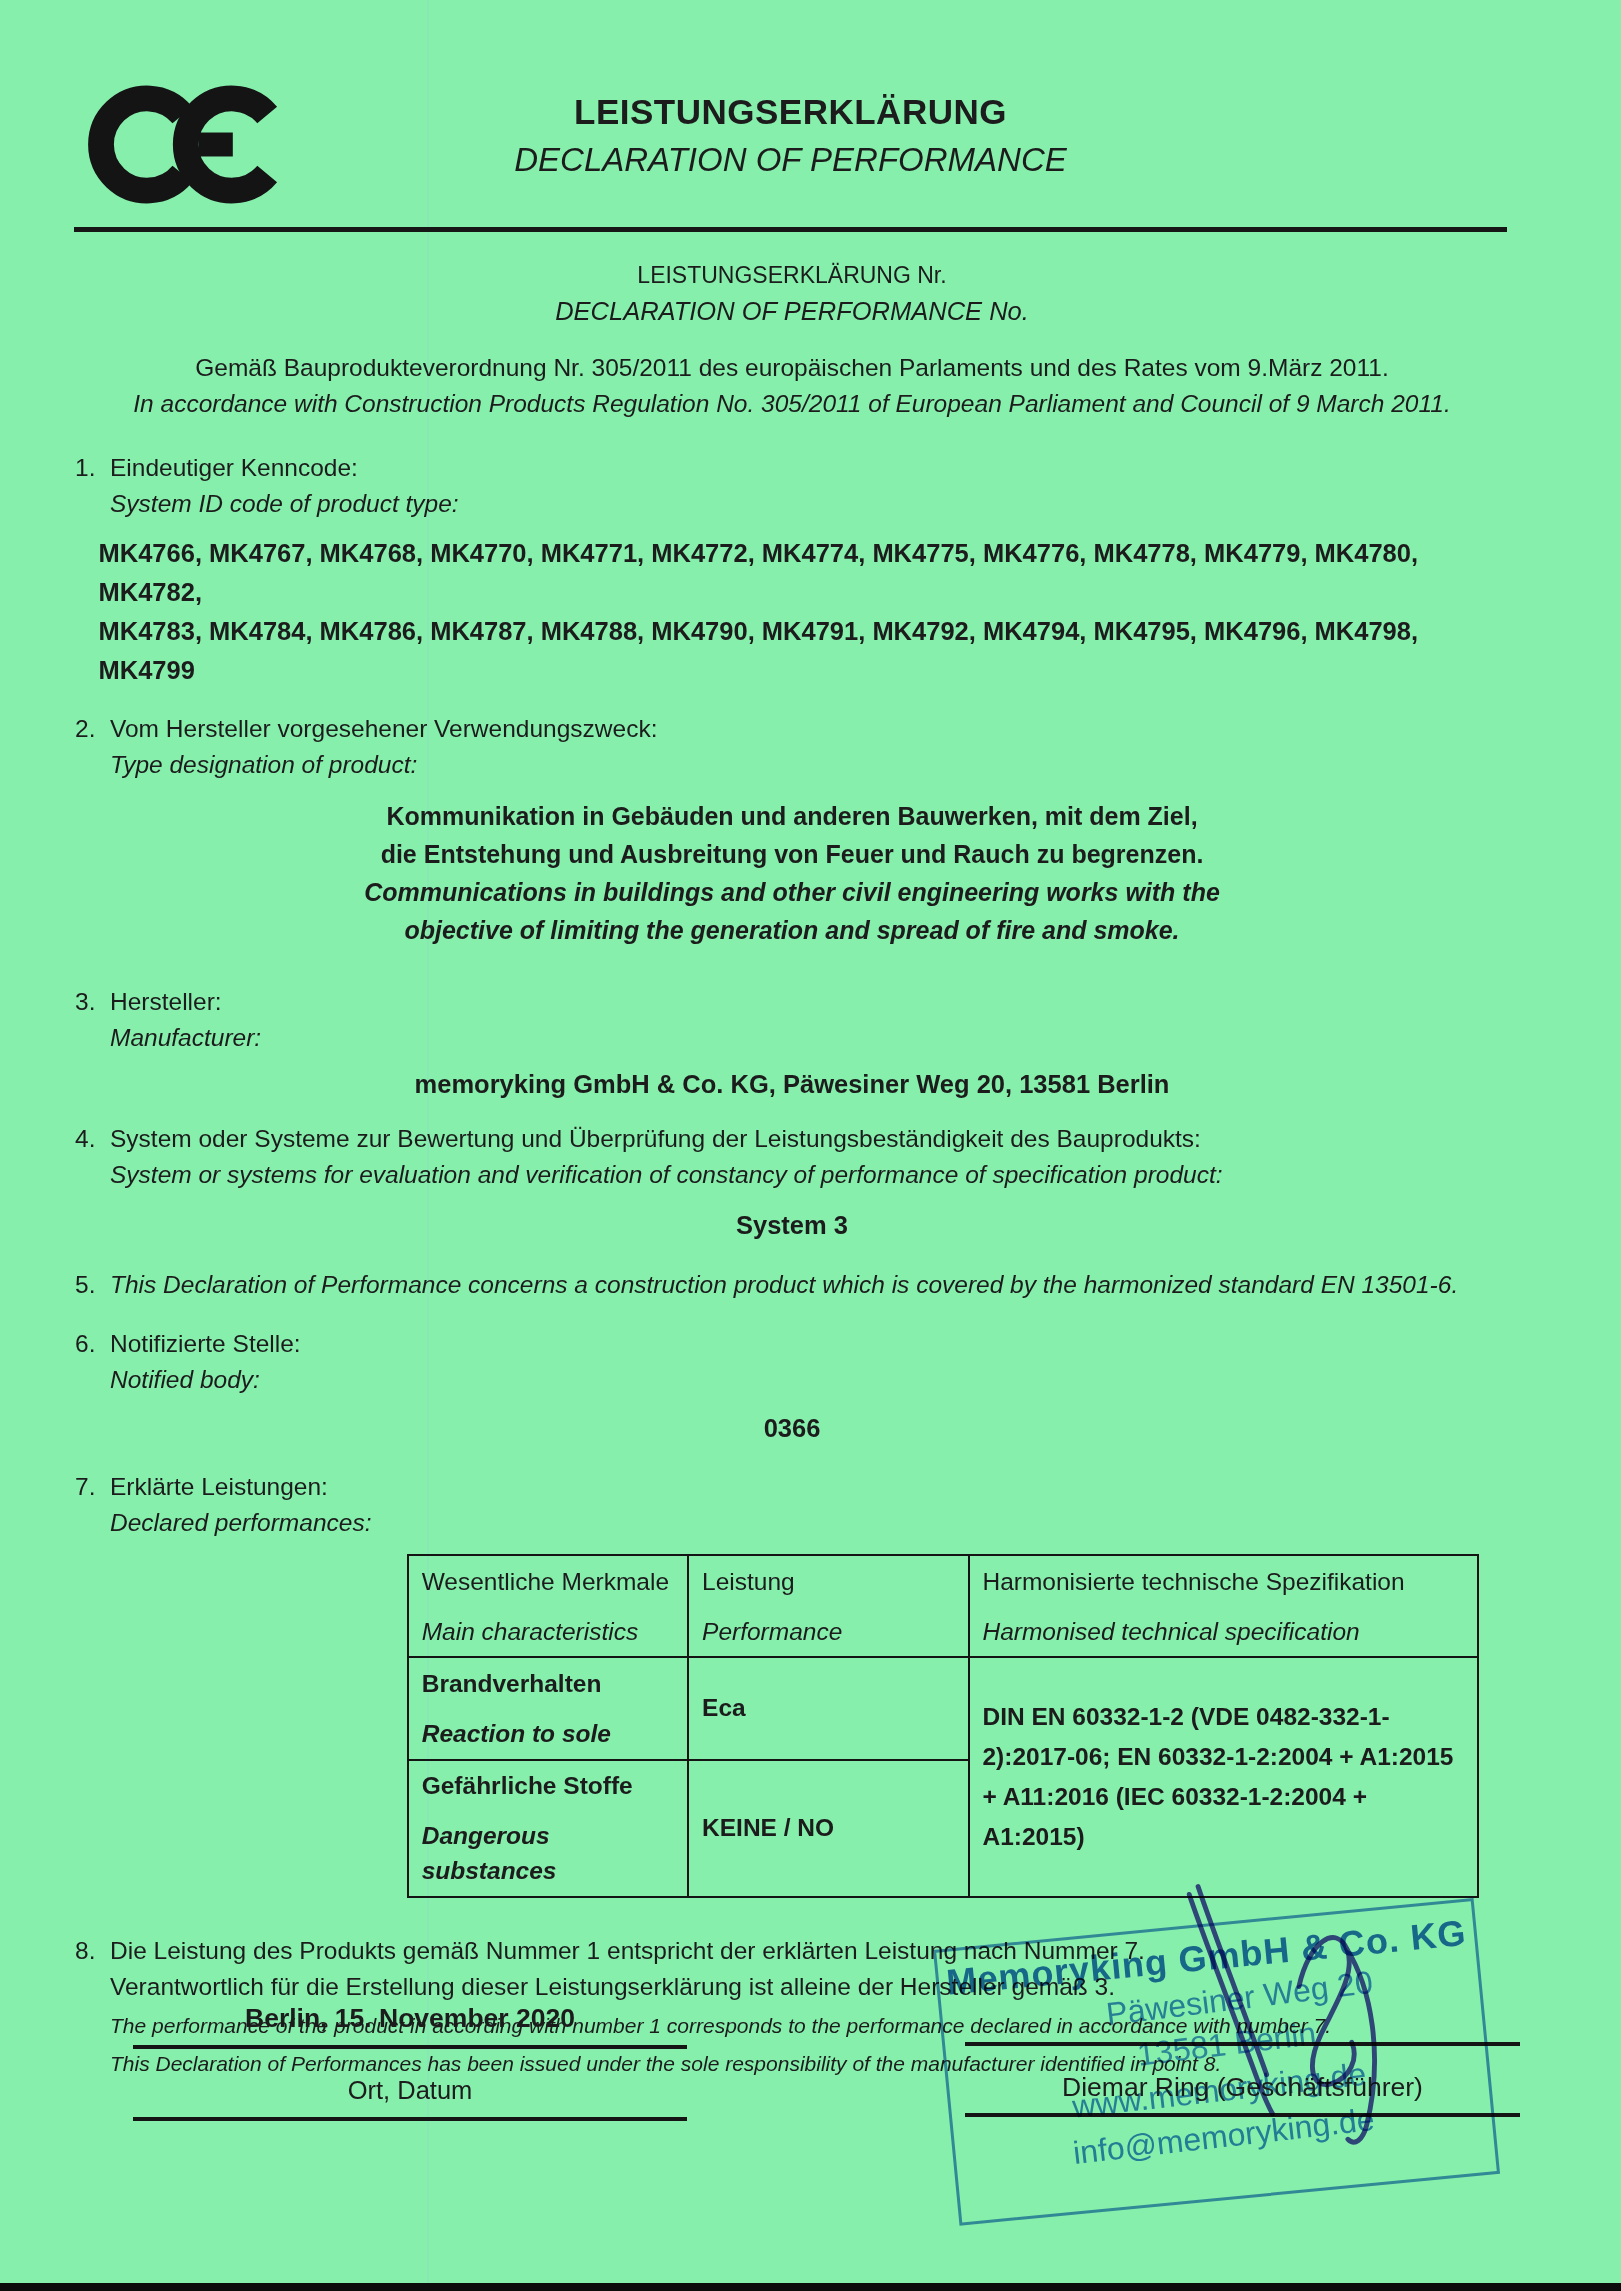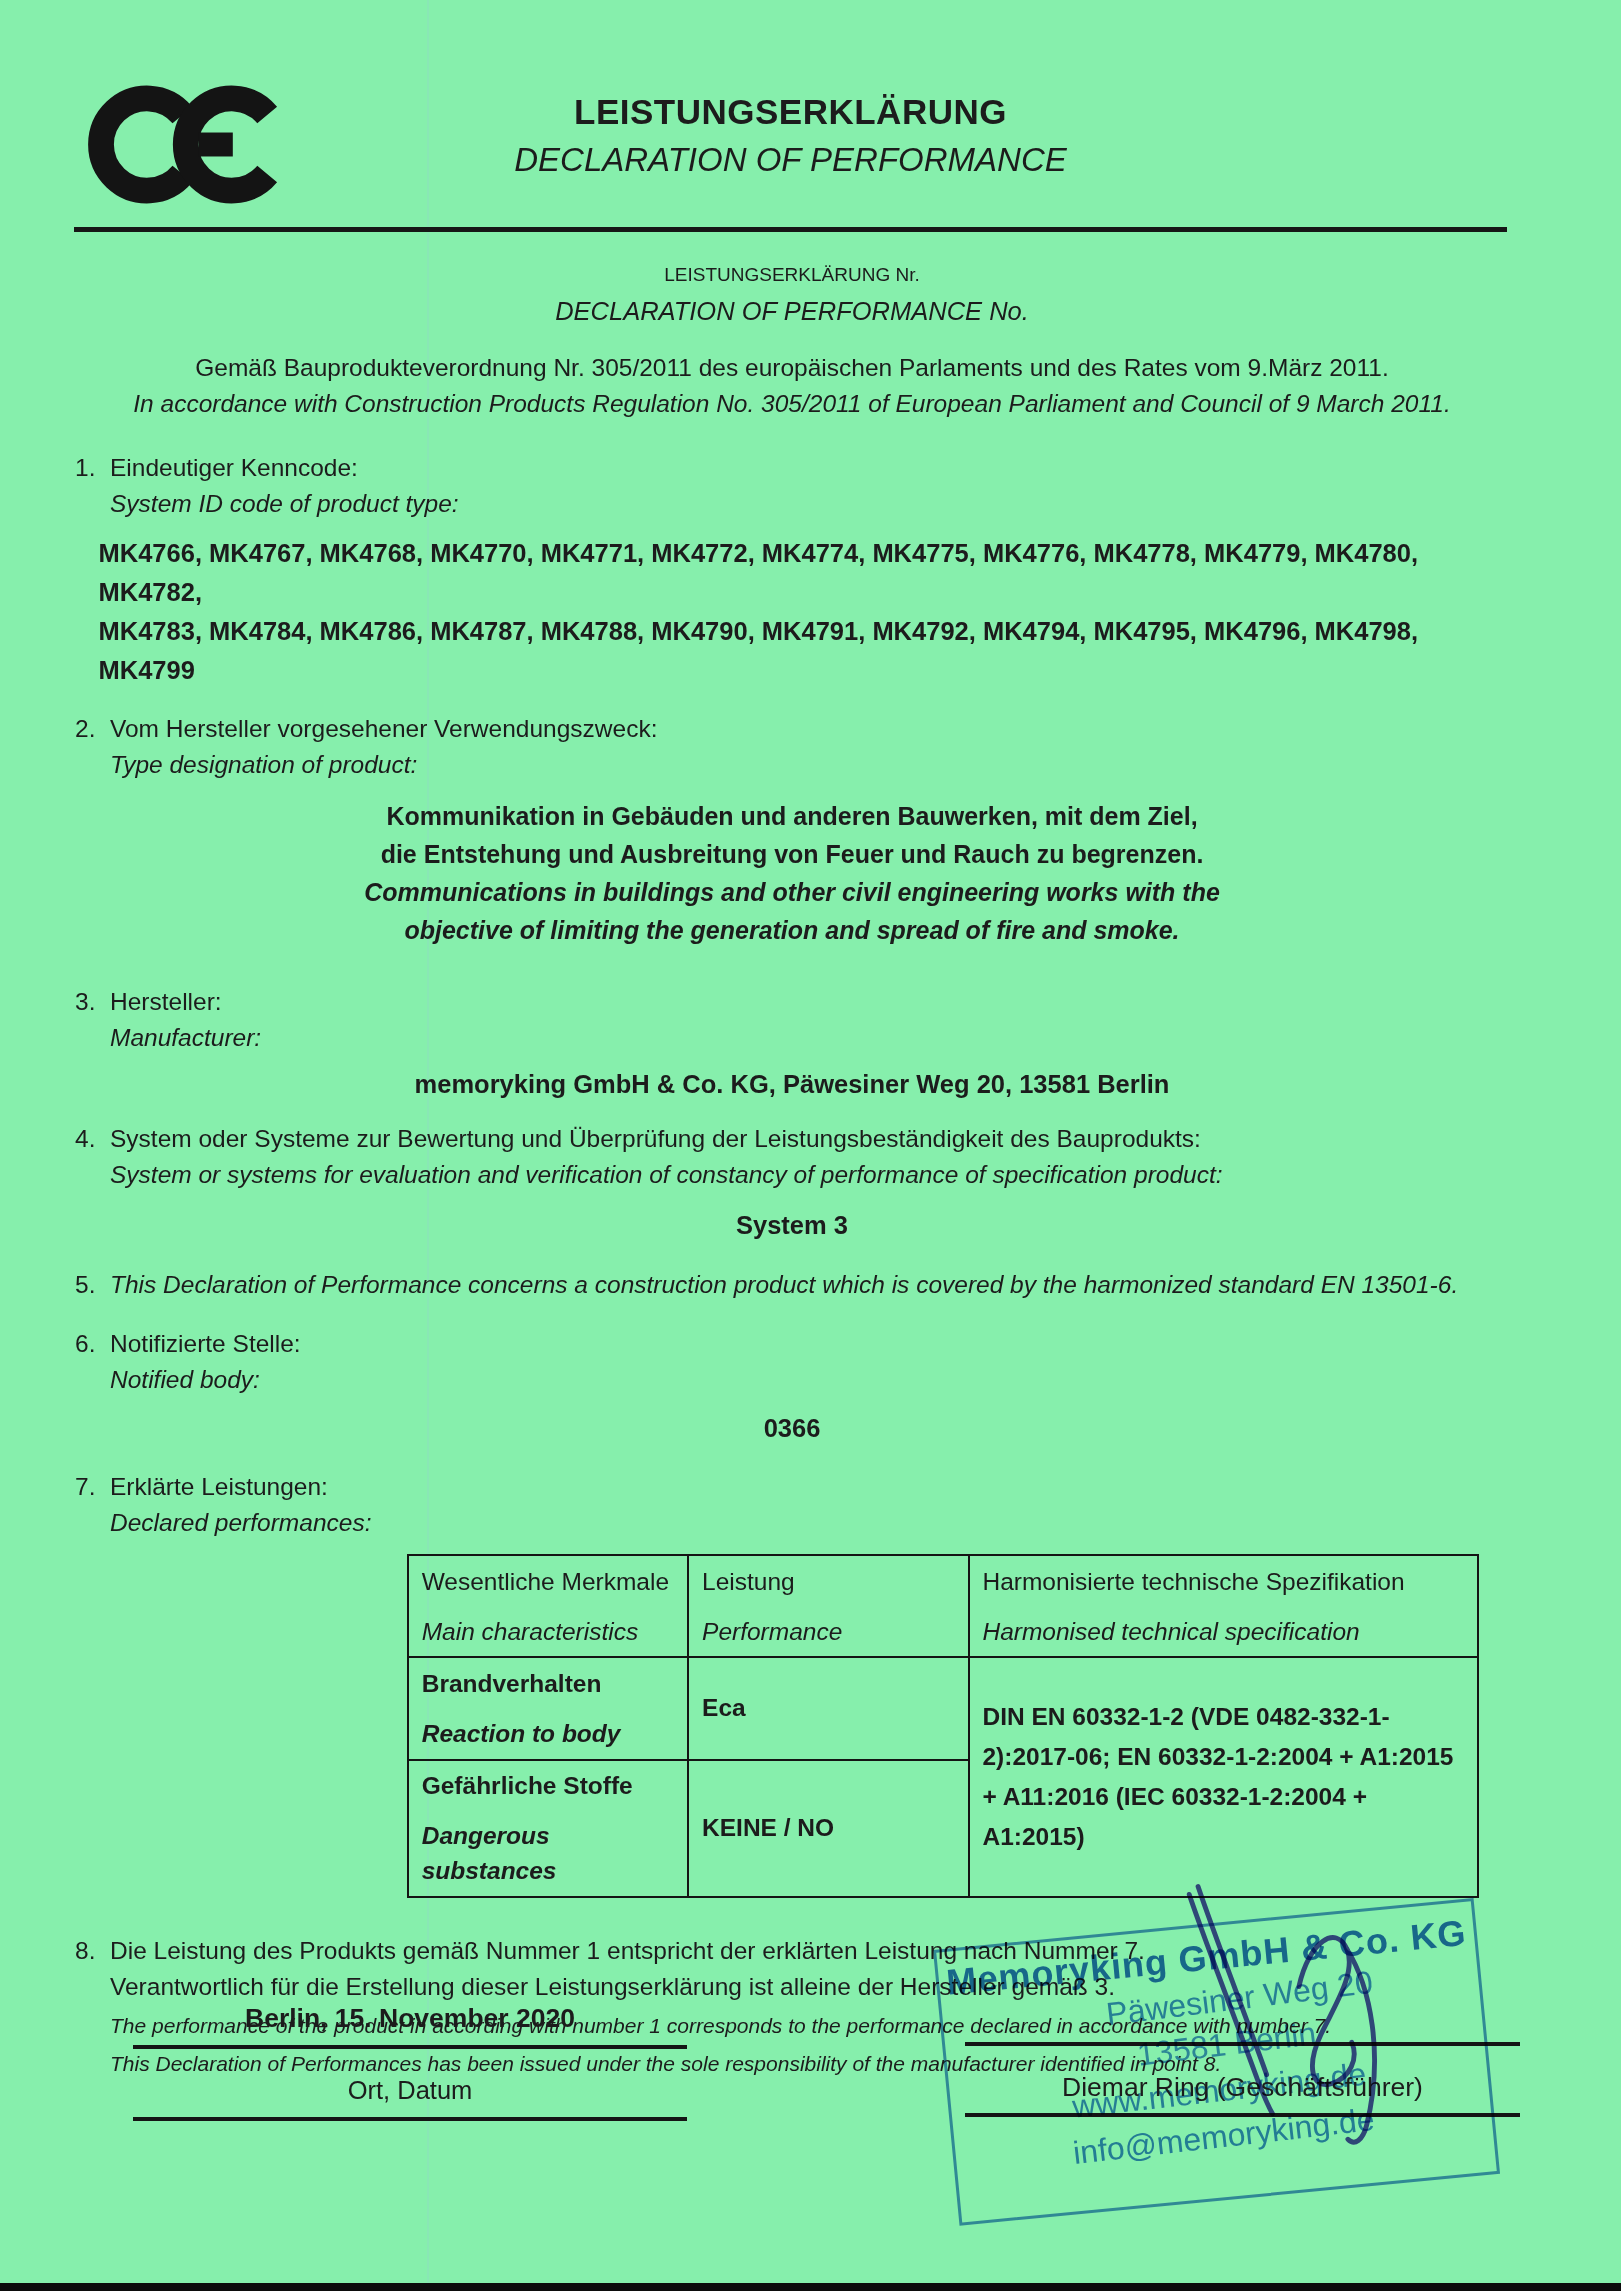--- a/index.html
+++ b/index.html
@@ -21,21 +21,21 @@
 
   
   .ce-logo{position:absolute;left:86px;top:80px;}
   .titles{position:absolute;left:74px;top:92px;width:1433px;text-align:center;}
   .title-de{font-size:35px;font-weight:bold;letter-spacing:0.5px;}
   .title-en{font-size:33px;font-style:italic;margin-top:8.8px;}
   .header-rule{position:absolute;left:74px;top:227px;width:1433px;height:4.9px;background:#161616;}
 
   
   .content{position:absolute;left:74px;top:253px;width:1436px;font-size:24.5px;line-height:36px;}
-  .num-line-de{margin-top:3.9px;font-size:19px;}
+  .num-line-de{margin-top:3.9px;font-size:23px;}
   .num-line-en{font-size:25.5px;}
   .product{font-size:26.5px;margin-top:15.7px;}
   .reg-de{margin-top:21.6px;}
 
   .sec{position:relative;padding-left:36px;margin-top:23.5px;}
   .sec-num{position:absolute;left:1px;top:0;}
   .sec-en{font-style:italic;}
 
   .codes{margin:11.8px 0 0 24.5px;font-weight:bold;font-size:25.5px;line-height:39px;}
   .purpose{margin-top:13.7px;font-weight:bold;line-height:38px;font-size:25px;}
@@ -173,21 +173,21 @@
           <div class="hdr-en">Performance</div>
         </td>
         <td class="w3 cell-2line">
           <div>Harmonisierte technische Spezifikation</div>
           <div class="hdr-en">Harmonised technical specification</div>
         </td>
       </tr>
       <tr>
         <td class="cell-2line">
           <div class="lbl-de">Brandverhalten</div>
-          <div class="lbl-en">Reaction to body</div>
+          <div class="lbl-en">Reaction to sole</div>
         </td>
         <td class="perf-val">Eca</td>
         <td class="spec-cell" rowspan="2">DIN EN 60332-1-2 (VDE 0482-332-1-2):2017-06; EN 60332-1-2:2004 + A1:2015 + A11:2016 (IEC 60332-1-2:2004 + A1:2015)</td>
       </tr>
       <tr>
         <td class="cell-2line">
           <div class="lbl-de">Gefährliche Stoffe</div>
           <div class="lbl-en">Dangerous substances</div>
         </td>
         <td class="perf-val">KEINE / NO</td>

